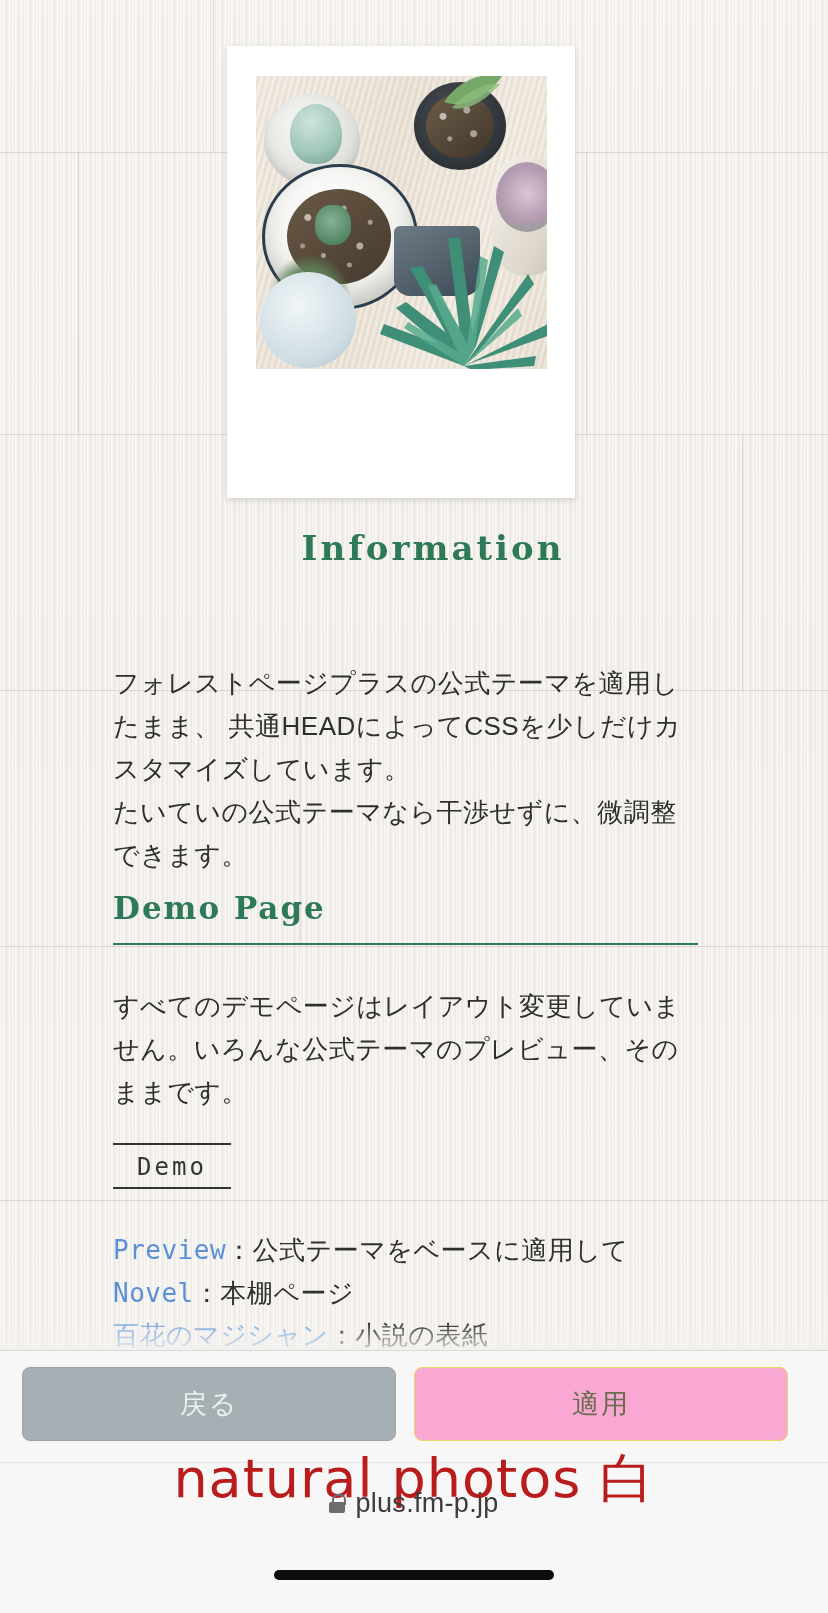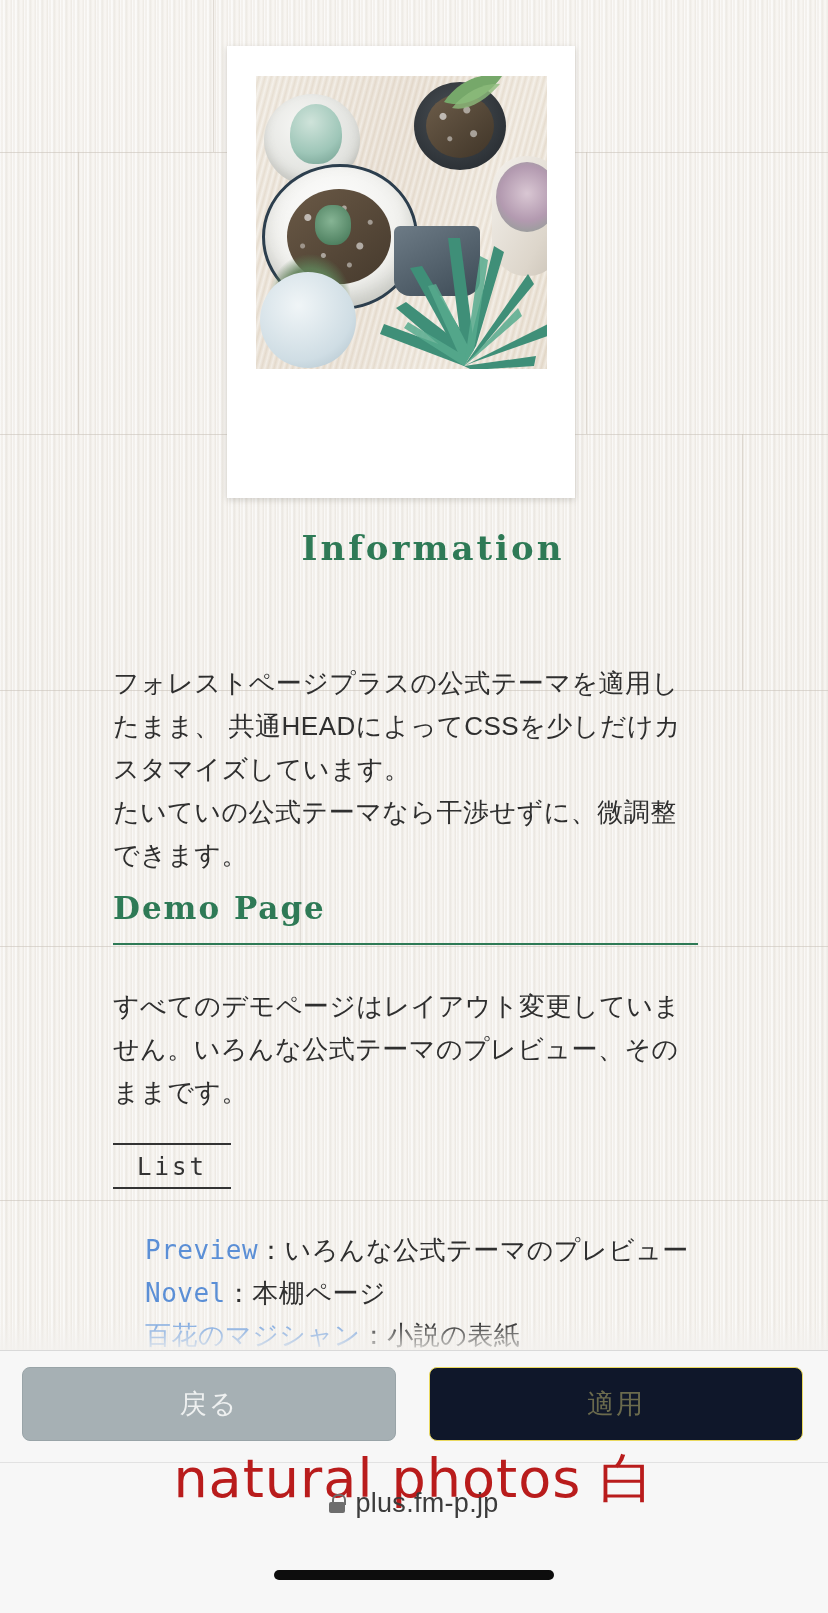--- a/index.html
+++ b/index.html
@@ -238,21 +238,20 @@
     position: absolute;
     left: 113px;
     width: 600px;
     font-size: 26px;
     color: #2f2f2f;
     letter-spacing: 0.5px;
   }
   .link-row .lk {
     color: #5b8fd6;
     font-family: "DejaVu Sans Mono", monospace;
-    padding-left: 32px;
   }
   .link-row .lk.jp {
     font-family: "Liberation Sans", sans-serif;
     color: #7fa9e0;
   }
   #row1 { top: 1233px; }
   #row2 { top: 1276px; }
   #row3 { top: 1318px; }
   
   .content-fade {
@@ -285,24 +284,23 @@
   .btn-back {
     left: 22px;
     width: 372px;
     background: #a6b0b4;
     color: #eef0f0;
     border: 1px solid #99a4a8;
   }
   .btn-apply {
     left: 414px;
     width: 372px;
-    background: #0f172a;
+    background: #f9a8d4;
     color: #6a6a4d;
     border: 1px solid #ead95f;
-    margin-left: 15px;
   }
   
   .footer {
     position: absolute;
     left: 0; top: 1462px;
     width: 828px;
     height: 151px;
     background: #f7f7f7;
     border-top: 1px solid #e2e2e2;
   }
@@ -436,24 +434,24 @@
     <div class="section-title">Information</div>
 
     <div class="para" id="info-para" style="white-space: pre-line;">フォレストページプラスの公式テーマを適用したまま、 共通HEADによってCSSを少しだけカスタマイズしています。
 たいていの公式テーマなら干渉せずに、微調整できます。</div>
 
     <div class="h2">Demo Page</div>
     <div class="h2-rule"></div>
 
     <div class="para" id="demo-para">すべてのデモページはレイアウト変更していません。いろんな公式テーマのプレビュー、そのままです。</div>
 
-    <div class="list-box">List</div>
+    <div class="list-box">Demo</div>
 
     <div class="link-row" id="row1">
-      <span class="lk">Preview</span><span>：</span><span>いろんな公式テーマのプレビュー</span>
+      <span class="lk">Preview</span><span>：</span><span>公式テーマをベースに適用して</span>
     </div>
     <div class="link-row" id="row2">
       <span class="lk">Novel</span><span>：</span><span>本棚ページ</span>
     </div>
     <div class="link-row" id="row3">
       <span class="lk jp">百花のマジシャン</span><span>：</span><span>小説の表紙</span>
     </div>
 
     <div class="content-fade"></div>
   </div>

